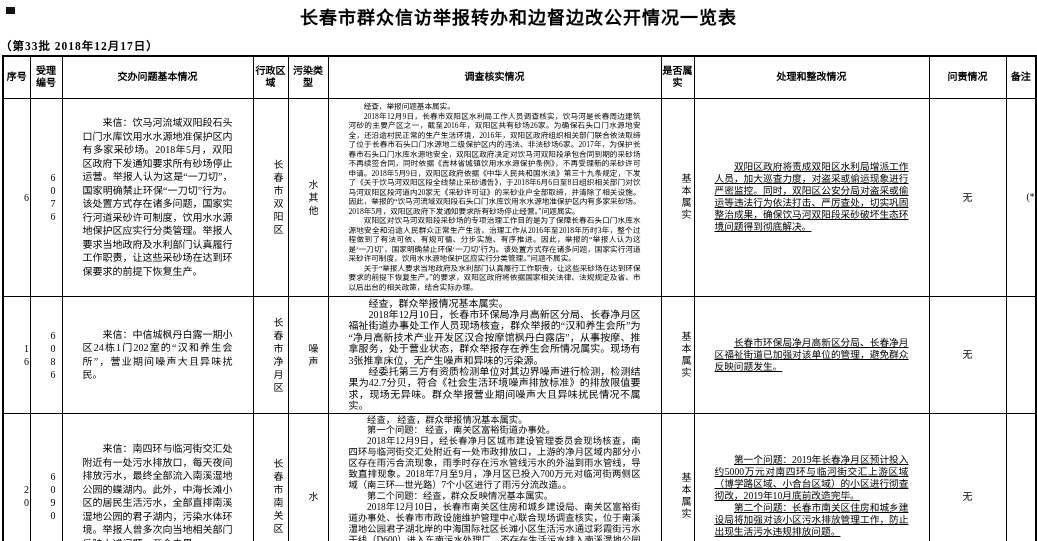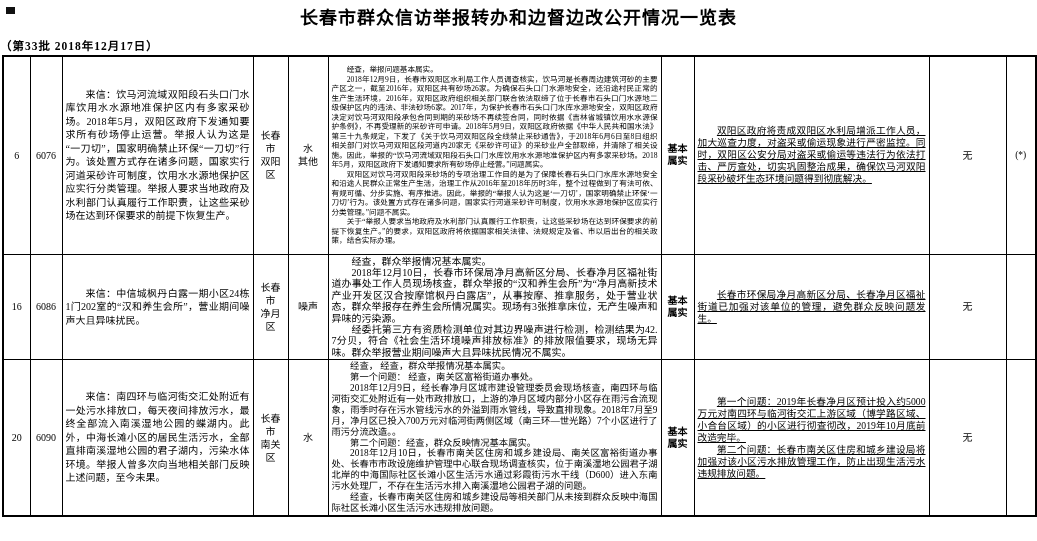--- a/index.html
+++ b/index.html
@@ -17,39 +17,39 @@
   .subtitle{
     position:absolute;top:37px;left:0;width:100%;text-align:left;
     font-weight:bold;font-size:11.5px;letter-spacing:1px;
   }
   table.report{
     position:absolute;left:2px;top:55px;width:1033px;
     border-collapse:collapse;table-layout:fixed;
     border:2px solid #000;
   }
   table.report td,table.report th{
-    border:1px solid #000;padding:1px 3px;vertical-align:middle;
+    border:1px solid #000;padding:1px 20px;vertical-align:middle;
     overflow:hidden;word-break:break-all;
   }
   tr.hdr th{
     font-family:"Liberation Serif","DejaVu Serif",serif;
     font-weight:bold;font-size:10px;line-height:12px;text-align:center;padding:2px 1px;
   }
   tr.hdr{height:42px;}
   .r1{height:198px;}  .r2{height:93px;}  .r3{height:153px;}
   td.c-center{text-align:center;font-size:10px;line-height:13px;white-space:pre-line;}
   td.c-problem{text-align:justify;font-size:10px;line-height:13.5px;text-indent:2em;padding:2px 5px;}
   td.c-text{text-align:justify;padding:1px 3px;}
   td.c-text p{margin:0;text-indent:2em;text-align:justify;}
   .fs-xs{font-size:7.6px;line-height:9.5px;}
   .fs-s{font-size:10px;line-height:11.4px;}
   .fs-s3{font-size:9.3px;line-height:10.9px;}
   td.c-action{padding:1px 4px;}
   td.c-action p{font-size:9.7px;line-height:12px;text-decoration:underline;}
-  td.c-verdict{text-align:center;font-size:10px;line-height:12px;font-weight:bold;}
+  td.c-verdict{text-align:center;font-size:10px;line-height:12px;font-weight:normal;}
   td.c-remark{text-align:center;font-size:9.5px;}
 </style>
 </head>
 <body>
 
 <div class="artifact"></div>
 
 <div class="title">长春市群众信访举报转办和边督边改公开情况一览表</div>
 <div class="subtitle">（第33批 2018年12月17日）</div>
 
@@ -61,20 +61,32 @@
     <col style="width:35px">
       <col style="width:40px">
       <col style="width:333px">
     <col style="width:33px">
       <col style="width:235px">
       <col style="width:77px">
     <col style="width:30px">
   </colgroup>
 
   <tbody>
+      <tr class="hdr">
+    <th>序号</th>
+    <th>受理编号</th>
+    <th>交办问题基本情况</th>
+    <th>行政区域</th>
+    <th>污染类型</th>
+    <th>调查核实情况</th>
+    <th>是否属实</th>
+    <th>处理和整改情况</th>
+    <th>问责情况</th>
+    <th>备注</th>
+  </tr>
 
   <tr class="r1">
     <td class="c-center">6</td>
     <td class="c-center">6076</td>
     <td class="c-problem">来信：饮马河流域双阳段石头口门水库饮用水水源地准保护区内有多家采砂场。2018年5月，双阳区政府下发通知要求所有砂场停止运营。举报人认为这是“一刀切”，国家明确禁止环保“一刀切”行为。该处置方式存在诸多问题，国家实行河道采砂许可制度，饮用水水源地保护区应实行分类管理。举报人要求当地政府及水利部门认真履行工作职责，让这些采砂场在达到环保要求的前提下恢复生产。</td>
     <td class="c-center">长春市
 双阳区</td>
     <td class="c-center">水
 其他</td>
     <td class="c-text fs-xs">

